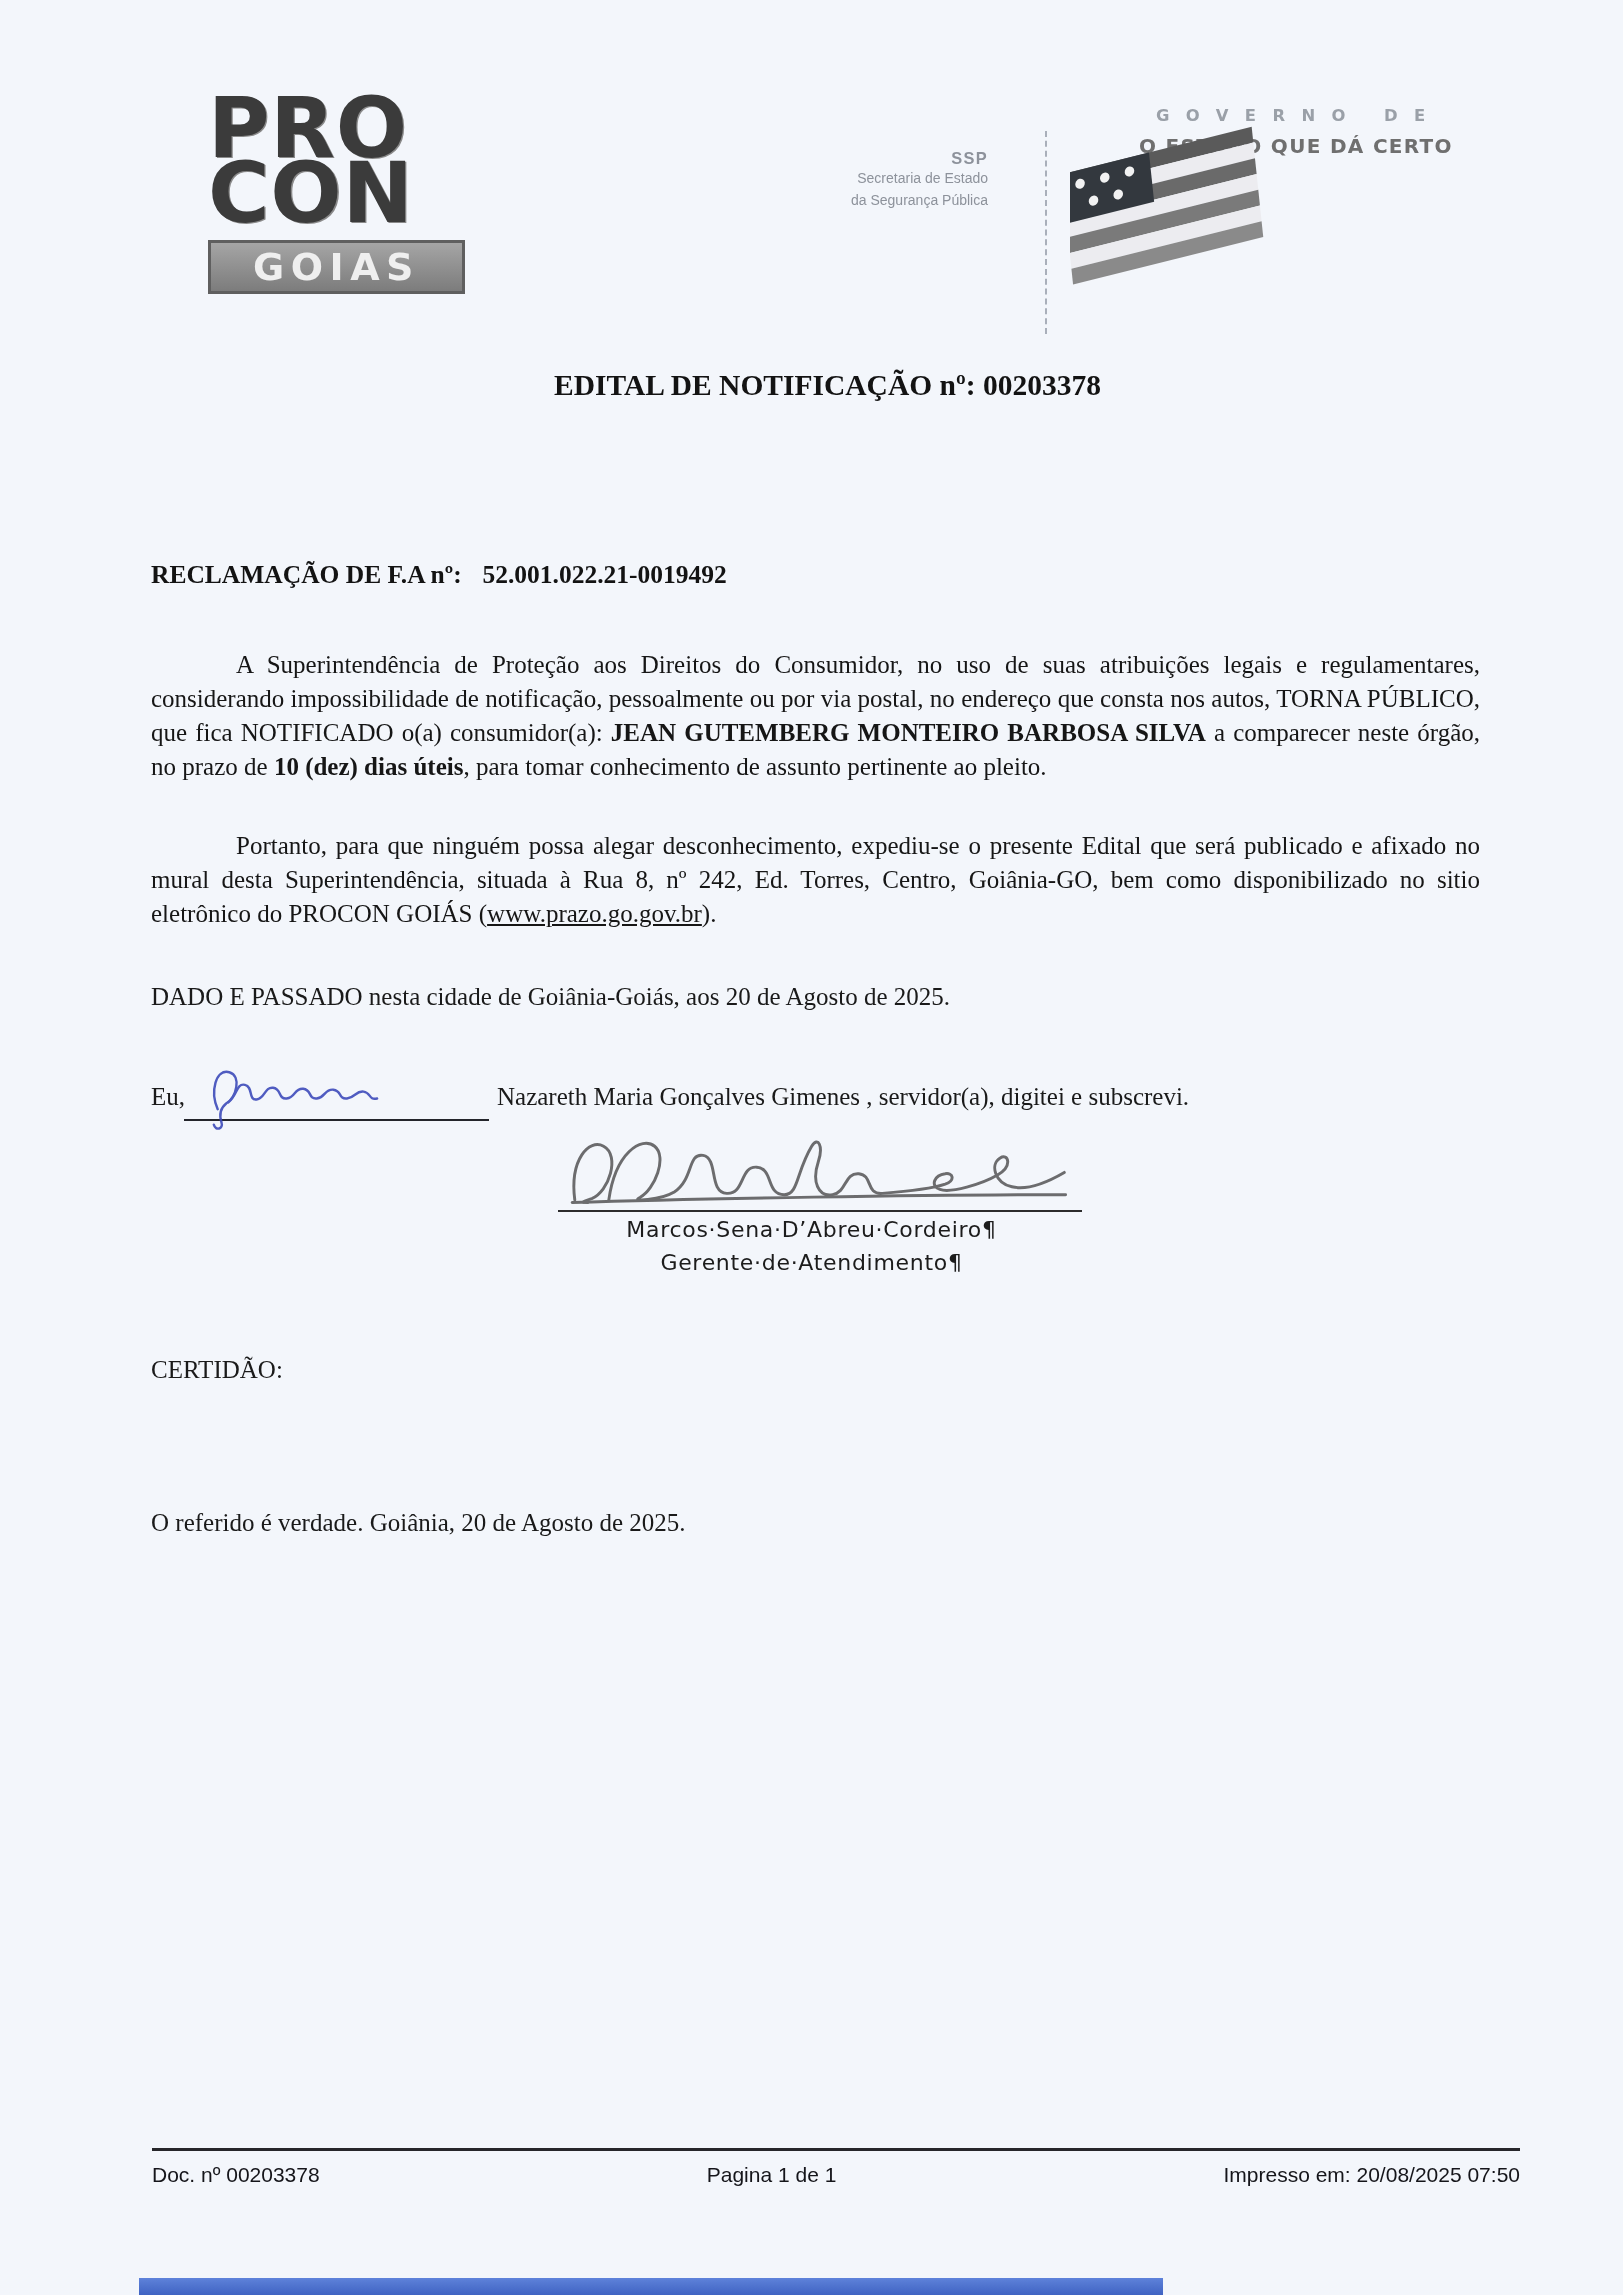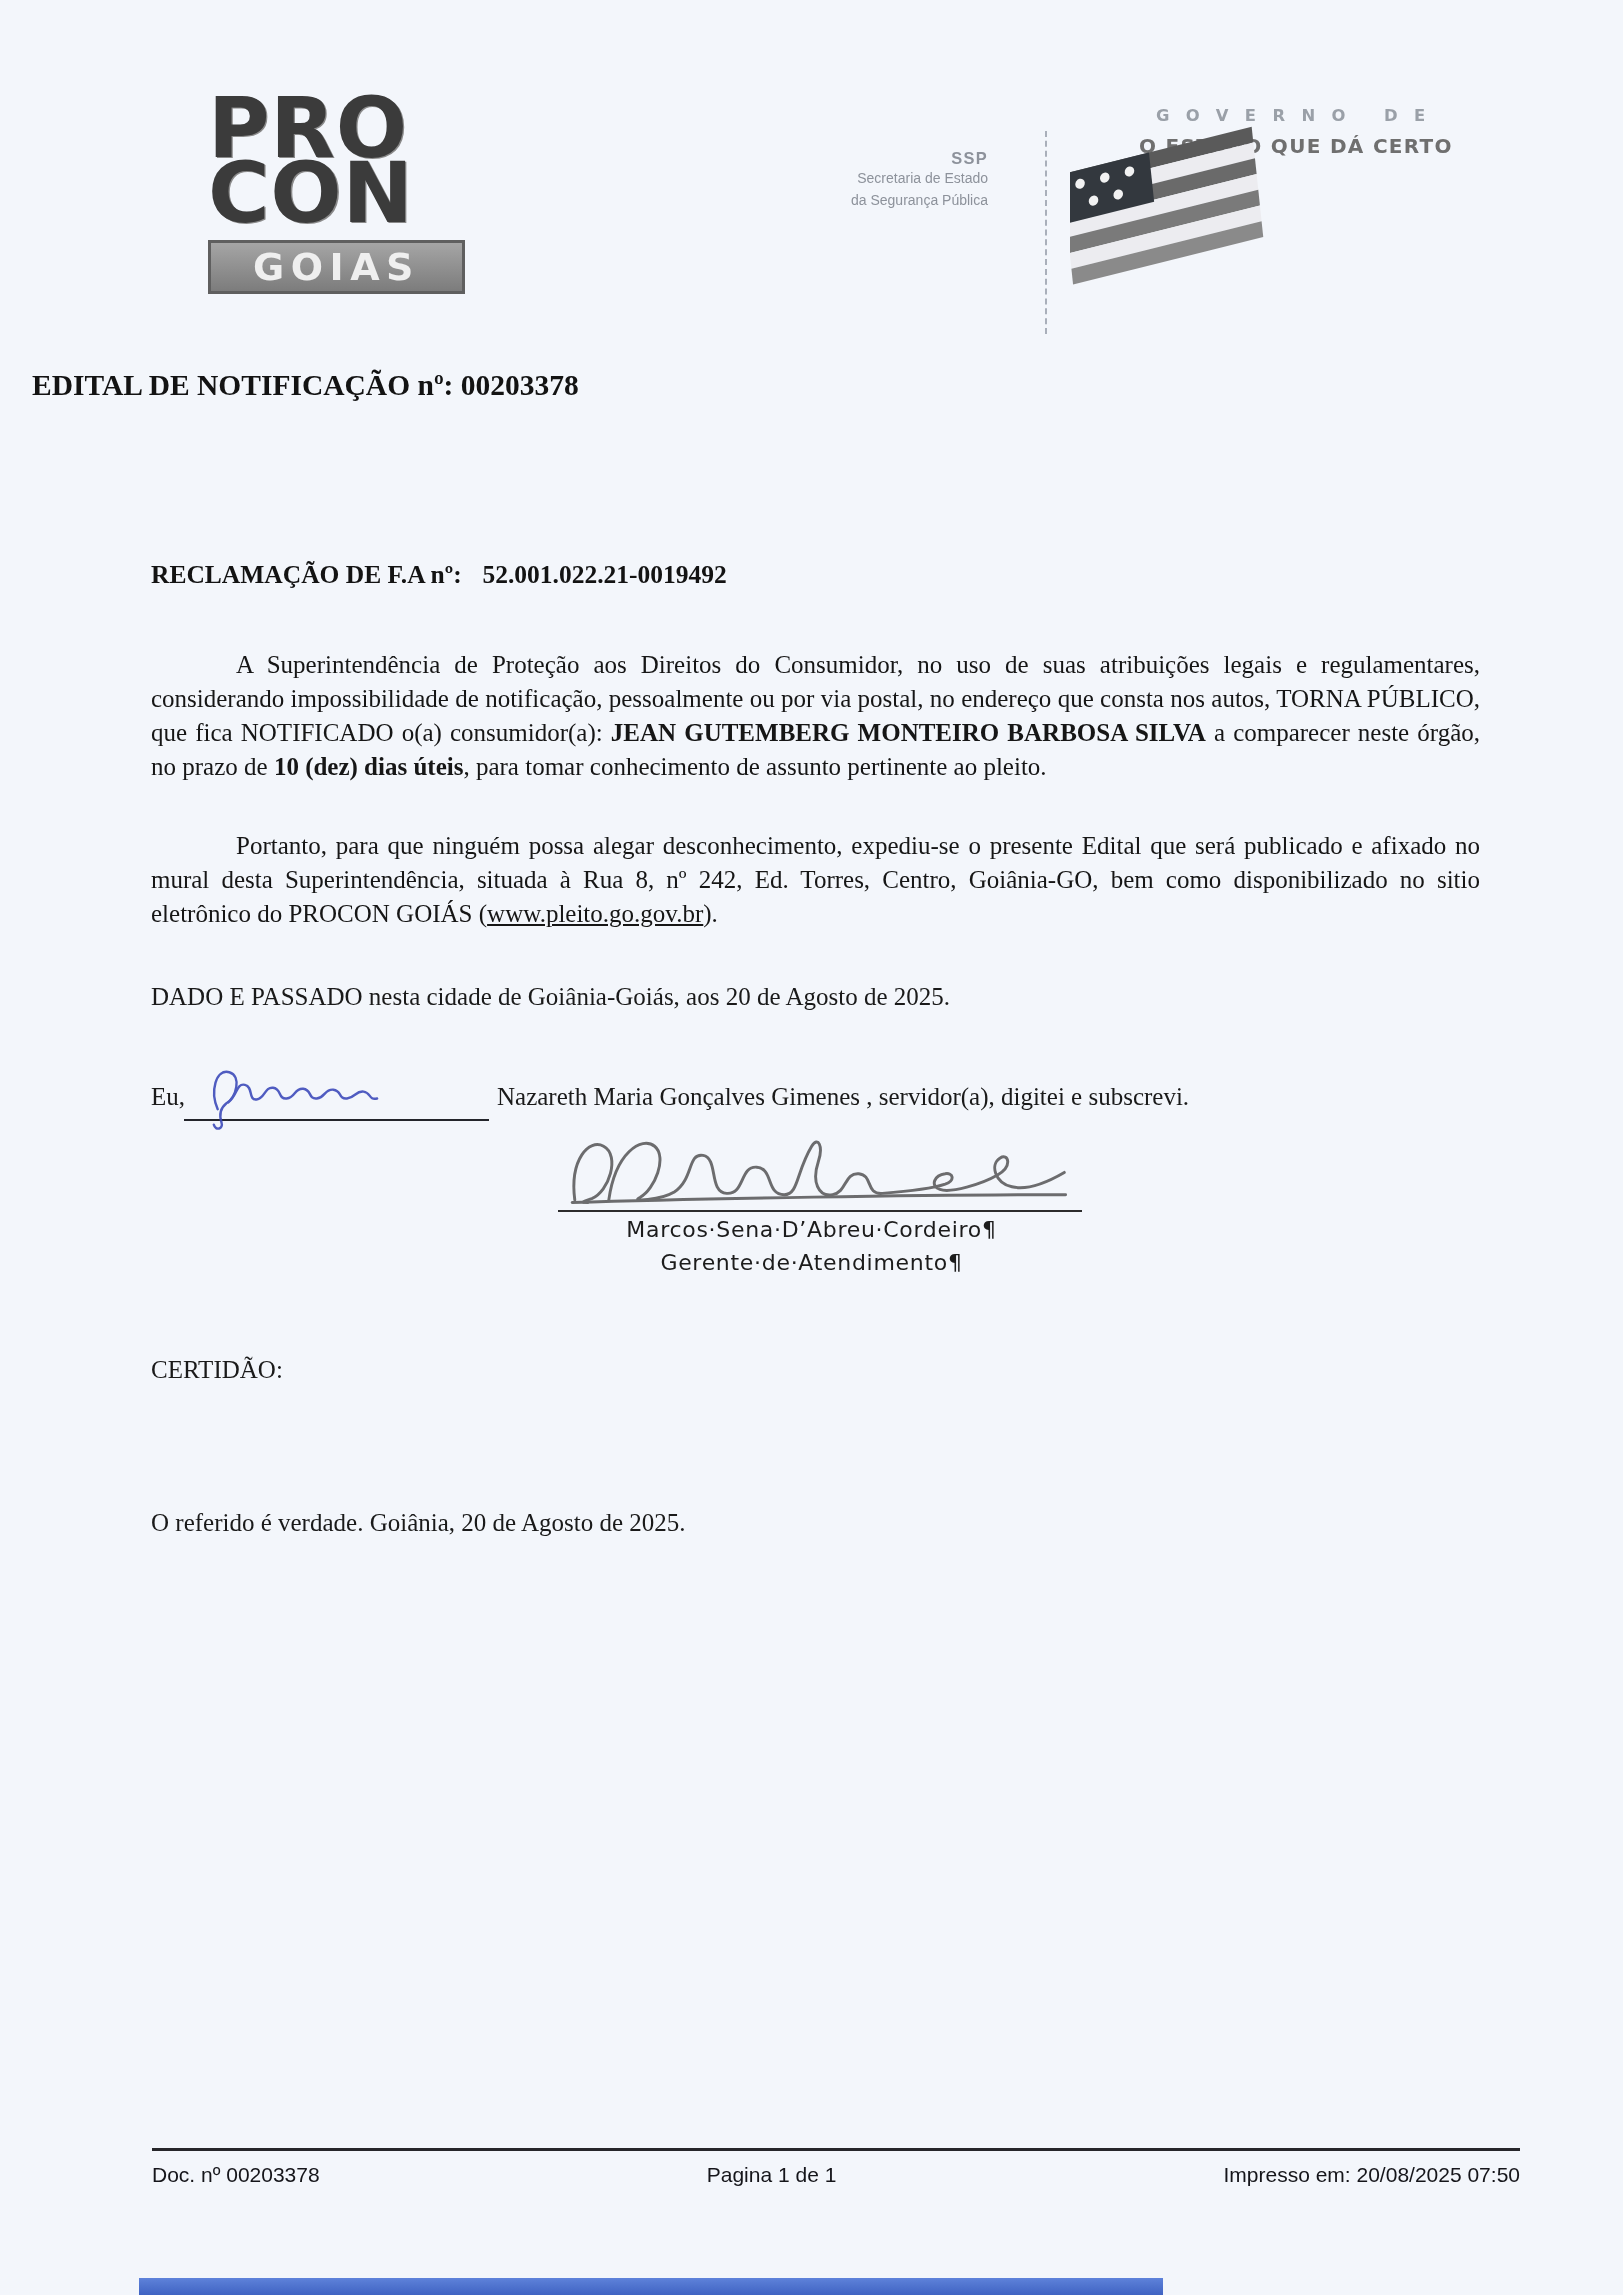--- a/index.html
+++ b/index.html
@@ -55,21 +55,21 @@
     color:#707070; margin-left:56px;
   }
   .gov-flag { position:absolute; left:-9.2px; top:19.6px; width:216px; height:196px; z-index:1; }
   .gov-slogan {
     font-family:"DejaVu Sans", sans-serif; font-weight:bold; font-size:20px;
     color:#6f6f6f; letter-spacing:1.3px; margin-left:60px; margin-top:9.2px; white-space:nowrap;
   }
 
   
   .doc-title {
-    position:absolute; top:369px; left:0; width:100%; 
+    position:absolute; top:369px; left:0; width:100%; text-align:center;
     font-weight:bold; font-size:29.5px; color:#131313;padding-left:32px;
   }
   .complaint { position:absolute; left:151px; top:560px; font-size:25.5px; font-weight:bold; color:#131313; }
   .complaint-number { margin-left:14.4px; }
 
   .paragraph {
     position:absolute; left:151px; width:1329px;
     font-size:25px; line-height:34px; text-align:justify; color:#161616;
     text-indent:85px;
   }
@@ -159,21 +159,21 @@
 
   <div class="doc-title">EDITAL DE NOTIFICAÇÃO nº: 00203378</div>
 
   <div class="complaint">
     <span>RECLAMAÇÃO DE F.A nº:</span>
     <span class="complaint-number">52.001.022.21-0019492</span>
   </div>
 
   <p class="paragraph p1"><span>A Superintendência de Proteção aos Direitos do Consumidor, no uso de suas atribuições legais e regulamentares, considerando impossibilidade de notificação, pessoalmente ou por via postal, no endereço que consta nos autos, TORNA PÚBLICO, que fica NOTIFICADO o(a) consumidor(a): </span><span class="bold">JEAN GUTEMBERG MONTEIRO BARBOSA SILVA</span><span> a comparecer neste órgão, no prazo de </span><span class="bold">10 (dez) dias úteis</span><span>, para tomar conhecimento de assunto pertinente ao pleito.</span></p>
 
-  <p class="paragraph p2"><span>Portanto, para que ninguém possa alegar desconhecimento, expediu-se o presente Edital que será publicado e afixado no mural desta Superintendência, situada à Rua 8, nº 242, Ed. Torres, Centro, Goiânia-GO, bem como disponibilizado no sitio eletrônico do PROCON GOIÁS (</span><a class="doc-link">www.pleito.go.gov.br</a><span>).</span></p>
+  <p class="paragraph p2"><span>Portanto, para que ninguém possa alegar desconhecimento, expediu-se o presente Edital que será publicado e afixado no mural desta Superintendência, situada à Rua 8, nº 242, Ed. Torres, Centro, Goiânia-GO, bem como disponibilizado no sitio eletrônico do PROCON GOIÁS (</span><a class="doc-link">www.prazo.go.gov.br</a><span>).</span></p>
 
   <div class="dado">DADO E PASSADO nesta cidade de Goiânia-Goiás, aos 20 de Agosto de 2025.</div>
 
   <div class="eu-row">
     <span class="eu-prefix">Eu,</span>
     <span class="eu-sigline"></span>
     <svg class="eu-sig-svg" viewBox="0 0 430 150">
       <g fill="none" stroke="#3947b8" stroke-width="5" stroke-linecap="round" opacity="0.88">
         <path d="M22,100 C6,64 18,16 46,24 C72,32 60,76 40,88 C30,96 24,110 30,128 C34,140 18,146 14,132"></path>
         <path d="M44,86 C64,70 60,46 78,50 C96,54 84,82 102,80 C120,78 118,54 136,56 C154,58 146,80 164,78 C182,76 180,56 198,58 C216,60 208,80 226,78 C244,76 242,58 260,60 C278,62 270,80 288,78 C306,76 306,62 322,64 C338,66 332,82 350,78"></path>

